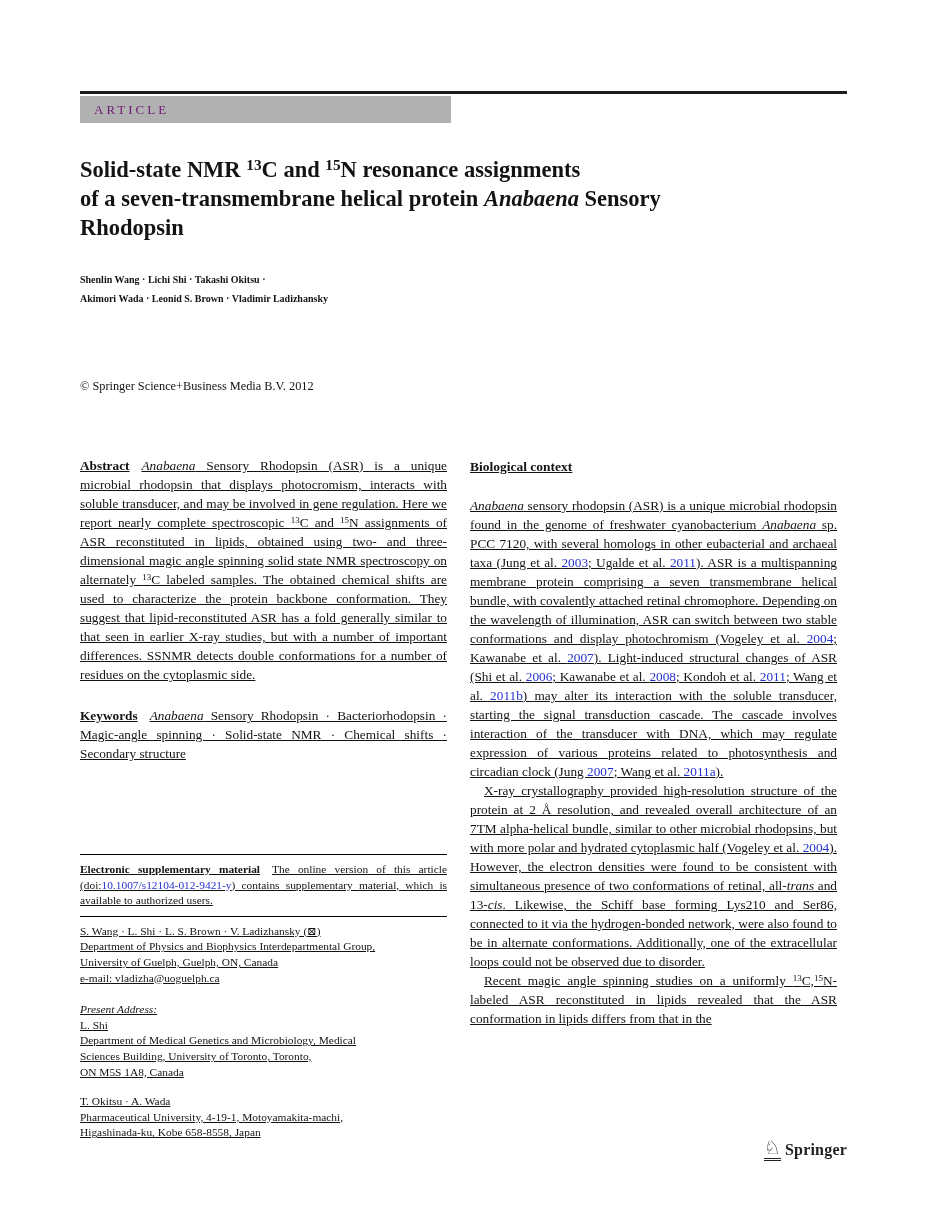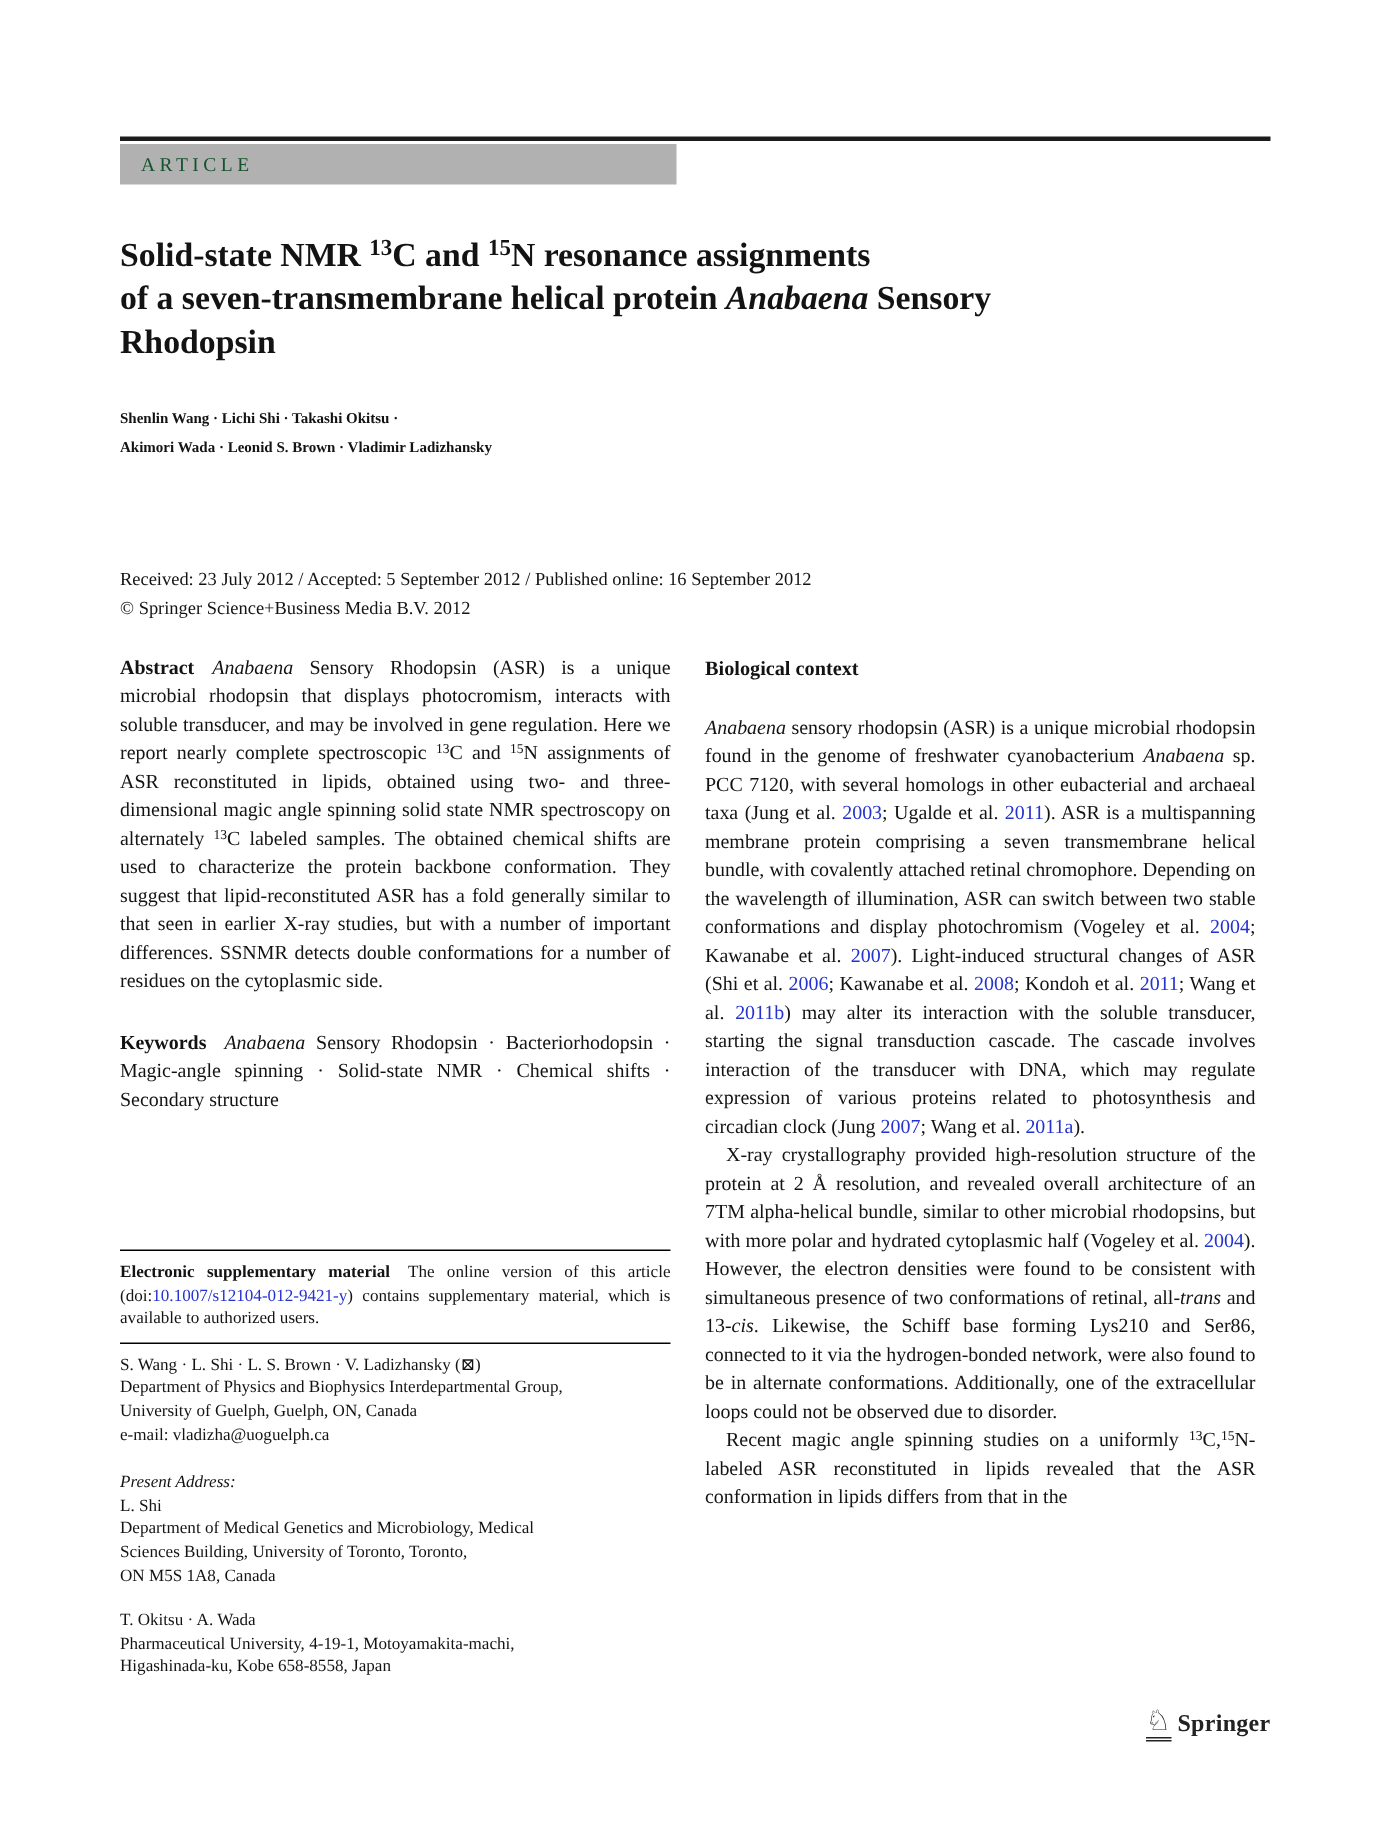--- a/index.html
+++ b/index.html
@@ -17,30 +17,30 @@
     font-family:"Liberation Serif","DejaVu Serif",serif;
     overflow:hidden;
   }
   
   .hdr{position:absolute;left:80px;top:46px;font-size:13px;line-height:20px;}
   .rule-top{position:absolute;left:80px;top:91px;width:767px;height:3px;background:var(--rule);}
   .article-box{
     position:absolute;left:80px;top:96px;width:371px;height:27px;
     background:var(--article_label_bg);
     font-size:13px;letter-spacing:3px;line-height:28px;padding-left:14px;box-sizing:border-box;
-    color:#14532d;
+    color:#701a75;
   }
   
   .title{position:absolute;left:80px;top:155px;width:767px;font-size:22.5px;line-height:29px;font-weight:bold;}
   .authors{position:absolute;left:80px;top:270px;width:767px;font-size:10px;line-height:19px;font-weight:bold;}
   .meta{position:absolute;left:80px;top:377px;width:767px;font-size:12.3px;line-height:18.5px;}
   
   .columns{
-    position:absolute;left:80px;top:435px;width:767px;height:685px;
-    display:flex;gap:23px;
+    position:absolute;left:80px;top:456px;width:767px;height:685px;
+    display:flex;gap:23px;text-decoration:underline;
   }
   .col{width:367px;display:flex;flex-direction:column;}
   .body-par{font-size:13.3px;line-height:19px;text-align:justify;margin:0;}
   .indent{text-indent:14px;}
   .kw{margin-top:22px;}
   .col-heading{font-size:13.5px;font-weight:bold;margin:3px 0 21px 0;}
   
   .footnotes{margin-top:auto;font-size:11.4px;line-height:15.6px;text-align:justify;}
   .fn-rule{border:none;border-top:1px solid #000;margin:0 0 7px 0;}
   .fn-block{margin-bottom:7px;}
@@ -77,21 +77,20 @@
     <div><span>of a seven-transmembrane helical protein </span><span class="i">Anabaena</span><span> Sensory</span></div>
     <div><span>Rhodopsin</span></div>
   </div>
 
   <div class="authors">
     <div>Shenlin Wang · Lichi Shi · Takashi Okitsu ·</div>
     <div>Akimori Wada · Leonid S. Brown · Vladimir Ladizhansky</div>
   </div>
 
   <div class="meta">
-    <div>Received: 23 July 2012 / Accepted: 5 September 2012 / Published online: 16 September 2012</div>
     <div>© Springer Science+Business Media B.V. 2012</div>
   </div>
 
   <div class="columns">
 
     <div class="col">
       <p class="body-par"><span class="b">Abstract</span><span class="gap"></span><span class="i">Anabaena</span><span> Sensory Rhodopsin (ASR) is a unique microbial rhodopsin that displays photocromism, interacts with soluble transducer, and may be involved in gene regulation. Here we report nearly complete spectroscopic </span><span class="sup">13</span><span>C and </span><span class="sup">15</span><span>N assignments of ASR reconstituted in lipids, obtained using two- and three-dimensional magic angle spinning solid state NMR spectroscopy on alternately </span><span class="sup">13</span><span>C labeled samples. The obtained chemical shifts are used to characterize the protein backbone conformation. They suggest that lipid-reconstituted ASR has a fold generally similar to that seen in earlier X-ray studies, but with a number of important differences. SSNMR detects double conformations for a number of residues on the cytoplasmic side.</span></p>
       <p class="body-par kw"><span class="b">Keywords</span><span class="gap"></span><span class="i">Anabaena</span><span> Sensory Rhodopsin · Bacteriorhodopsin · Magic-angle spinning · Solid-state NMR · Chemical shifts · Secondary structure</span></p>
 
       <div class="footnotes">

